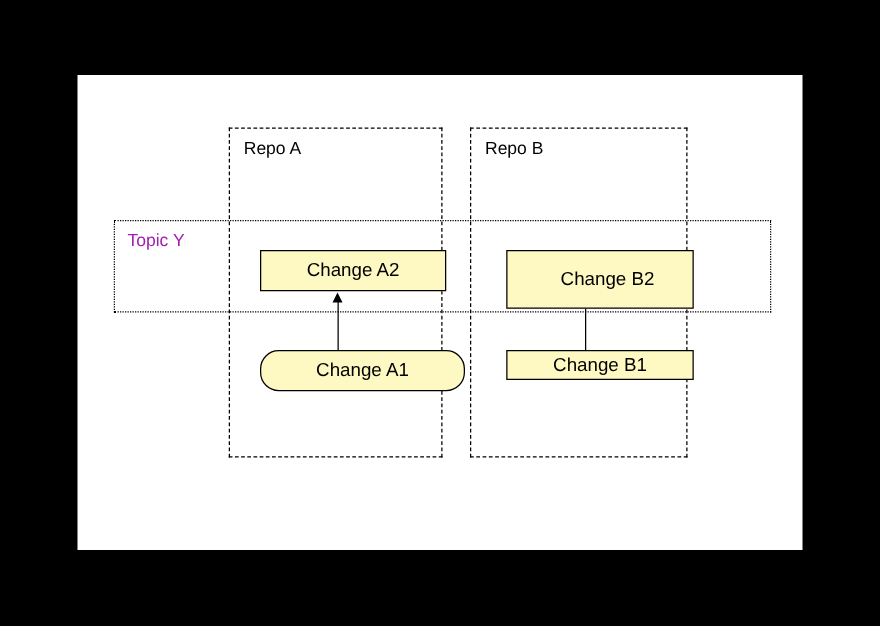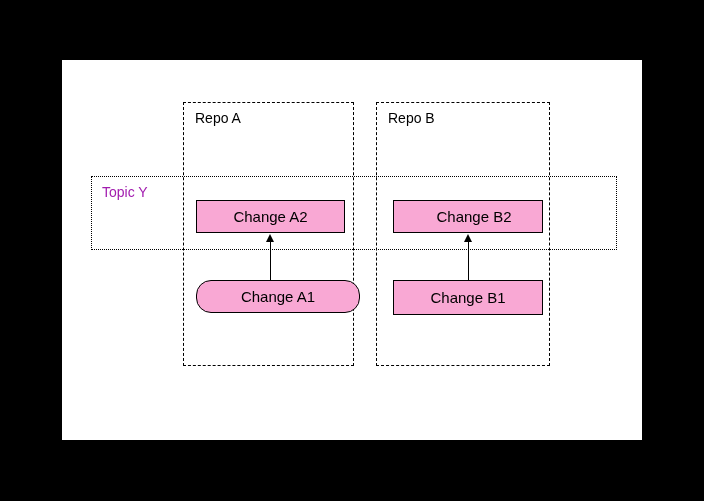--- a/index.html
+++ b/index.html
@@ -53,32 +53,33 @@
     font-size: 14px;
     color: #a21caf;
     white-space: nowrap;
   }
   #topic-y { left: 29px; top: 116px; width: 526px; height: 74px; }
   #topic-x { left: 29px; top: 202px; width: 526px; height: 75px; }
 
   
   .change-box {
     border: 1px solid #000000;
-    background: #f9a8d4;
+    background: #fef9c3;
     display: flex;
     align-items: center;
     justify-content: center;
     font-size: 15px;
     color: #000000;
     z-index: 3;
+    margin-left: 12px;
   }
   #change-a2 { left: 134px; top: 140px; width: 149px; height: 33px; }
-  #change-b2 { left: 331px; top: 140px; width: 150px; height: 33px; padding-left: 12px; }
+  #change-b2 { left: 331px; top: 140px; width: 150px; height: 47px; padding-left: 12px; }
   #change-a1 { left: 134px; top: 220px; width: 164px; height: 33px; border-radius: 15px; }
-  #change-b1 { left: 331px; top: 220px; width: 150px; height: 35px; text-align: center; }
+  #change-b1 { left: 331px; top: 220px; width: 150px; height: 24px; text-align: center; }
 
   
   .arrow-shaft {
     width: 1px;
     background: #000000;
     z-index: 2;
   }
   .arrow-head {
     width: 0;
     height: 0;

